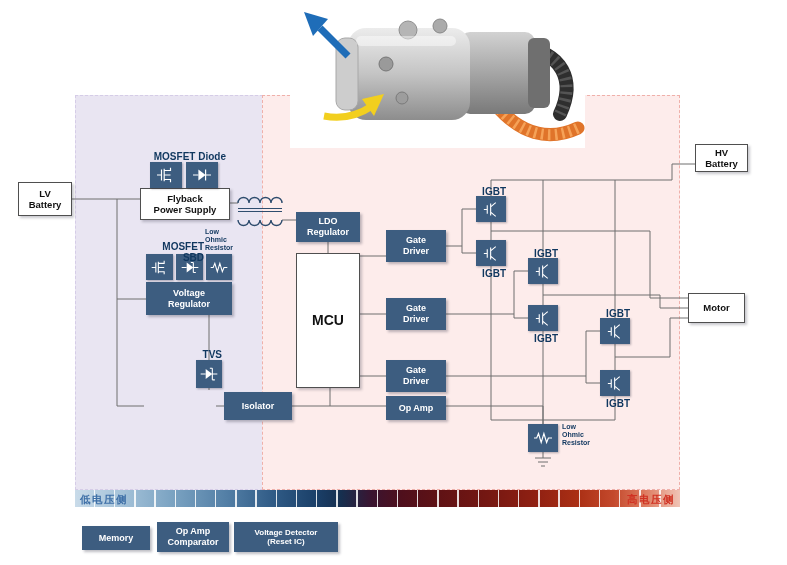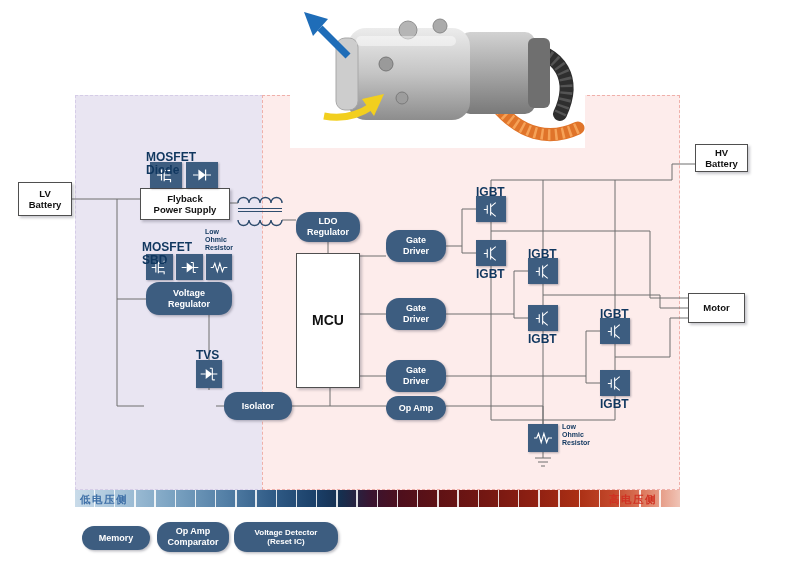--- a/index.html
+++ b/index.html
@@ -5,39 +5,39 @@
   html,body{margin:0;padding:0;background:#fff;}
   .canvas{position:relative;width:787px;height:565px;background:#fff;
           font-family:"Liberation Sans",sans-serif;overflow:hidden;}
   .zone{position:absolute;box-sizing:border-box;}
   .zone-lv{left:75px;top:95px;width:188px;height:395px;background:#e9e5f2;border:1px dashed #d5cce7;z-index:0;}
   .zone-hv{left:262px;top:95px;width:418px;height:395px;background:#fdeceb;border:1.5px dashed #efb0aa;z-index:0;}
   .wires{position:absolute;left:0;top:0;z-index:2;pointer-events:none;}
   .bb,.wb,.ib{position:absolute;display:flex;align-items:center;justify-content:center;
               text-align:center;box-sizing:border-box;z-index:3;}
   .bb{background:#3d5d80;color:#fff;font-weight:bold;font-size:9px;line-height:1.18;
-      white-space:pre-line;box-shadow:1.5px 1.5px 2.5px rgba(40,40,60,.3);border-radius:13px;}
+      white-space:pre-line;box-shadow:1.5px 1.5px 2.5px rgba(40,40,60,.3);}
   .bb.small{font-size:8px;}
   .wb{background:#fff;border:1px solid #4f4f4f;color:#111;font-weight:bold;font-size:9.5px;
       line-height:1.2;white-space:pre-line;box-shadow:1.5px 1.5px 2.5px rgba(40,40,60,.25);}
   .ib{background:#3d5d80;box-shadow:1px 1px 2px rgba(40,40,60,.35);}
   .ib svg{display:block;}
-  .cap{position:absolute;color:#10375f;font-weight:bold;font-size:12px;line-height:1.12;
-       text-align:left;white-space:pre-line;z-index:3;}
+  .cap{position:absolute;color:#10375f;font-weight:bold;font-size:10px;line-height:1.12;
+       text-align:right;white-space:pre-line;z-index:3;}
   .cap.left{text-align:left;font-size:7px;}
   .mcu{font-size:14px;}
   .gradbar{position:absolute;left:75px;top:490px;width:605px;height:17px;z-index:1;
     background:
       repeating-linear-gradient(to right, rgba(255,255,255,0) 0 18.8px, rgba(255,255,255,.85) 18.8px 20.2px),
       linear-gradient(to right,#c9dbe9 0%,#a3c1d8 8%,#7ba3c2 16%,#537fa6 25%,#2f5a85 33%,
         #1a3f68 40%,#162f4f 44%,#3a1430 49%,#4f0f1c 54%,#5f1215 60%,#741712 68%,
         #8f2012 76%,#aa2f14 83%,#c4492c 89%,#dd7a5e 94%,#f0c4b6 100%);}
   .zl{position:absolute;top:2.5px;font-size:10.5px;font-weight:bold;letter-spacing:1.5px;}
   .zl-lv{left:5px;color:#3e6fa7;}
-  .zl-hv{right:23px;color:#d03122;}
+  .zl-hv{right:5px;color:#d03122;}
   .compressor{position:absolute;left:290px;top:2px;z-index:4;}
 </style>
 </head>
 <body>
 
 <div class="canvas">
 
   <div class="zone zone-lv"></div>
   <div class="zone zone-hv"></div>
 

